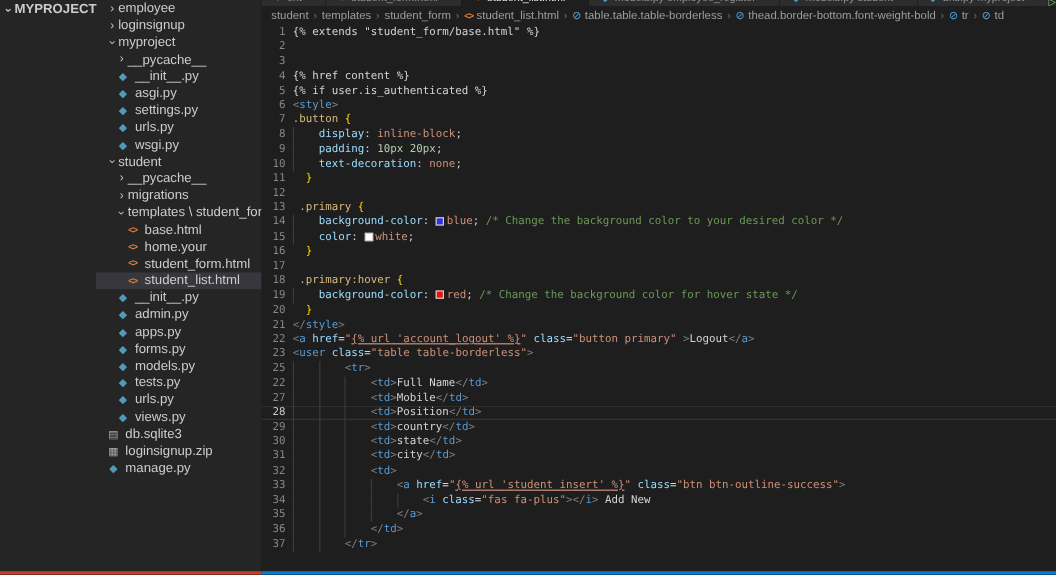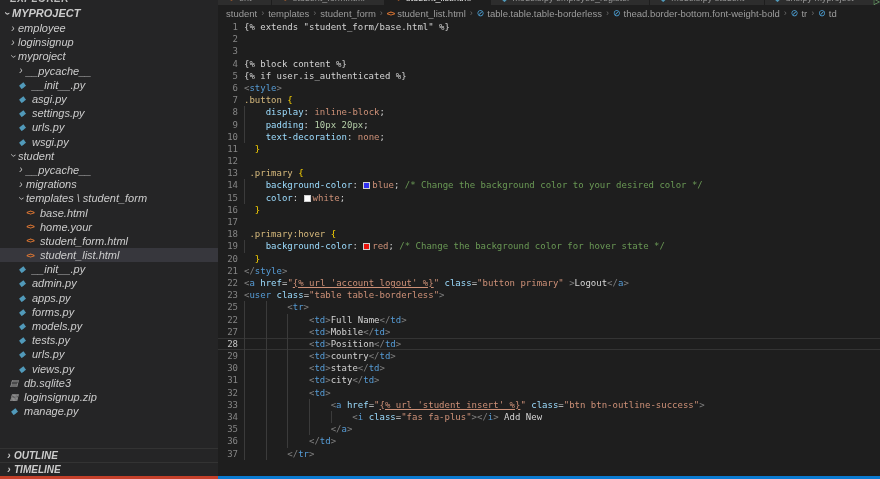--- a/index.html
+++ b/index.html
@@ -2,21 +2,21 @@
 <html><head>
 <meta charset="utf-8">
 <style>
   * { margin:0; padding:0; box-sizing:border-box; }
   html,body { width:880px; height:479px; overflow:hidden; background:#1e1e1e;
               font-family:"Liberation Sans", sans-serif; }
   .app { display:flex; width:880px; height:476px; }
 
   
   .sidebar { width:218px; background:#252526; color:#cccccc; display:flex;
-             flex-direction:column; overflow:hidden; flex-shrink:0;font-style:italic; }
+             flex-direction:row; overflow:hidden; flex-shrink:0; }
   .explorer-title { height:5px; overflow:hidden; position:relative; }
   .explorer-title span { position:absolute; top:-7px; left:10px; font-size:10px;
              letter-spacing:.5px; color:#bbbbbb; font-weight:bold; }
   .root-row { height:16px; display:flex; align-items:center; font-size:11px;
              font-weight:bold; color:#cccccc; padding-left:2px; cursor:pointer; }
   .tree { flex:0 0 auto; }
   .trow { height:14.2px; display:flex; align-items:center; font-size:11px;
           color:#cccccc; cursor:pointer; white-space:nowrap; }
   .trow.selected { background:#37373d; }
   .chev { display:inline-block; width:10px; text-align:center; font-size:10px;
@@ -294,21 +294,21 @@
         <span class="bc-sep">›</span>
         <span class="bc-item">
           <span class="bc-ic sym">⊘</span>
           <span>td</span>
         </span>
       </div>
     <div class="code" id="code">
         <div class="cline"><span class="ln">1</span><span class="ltext"><span class="tok-pl">{% extends "student_form/base.html" %}</span></span></div>
         <div class="cline"><span class="ln">2</span><span class="ltext"></span></div>
         <div class="cline"><span class="ln">3</span><span class="ltext"></span></div>
-        <div class="cline"><span class="ln">4</span><span class="ltext"><span class="tok-pl">{% block content %}</span></span></div>
+        <div class="cline"><span class="ln">4</span><span class="ltext"><span class="tok-pl">{% href content %}</span></span></div>
         <div class="cline"><span class="ln">5</span><span class="ltext"><span class="tok-pl">{% if user.is_authenticated %}</span></span></div>
         <div class="cline"><span class="ln">6</span><span class="ltext"><span class="tok-pu">&lt;</span><span class="tok-tag">style</span><span class="tok-pu">&gt;</span></span></div>
         <div class="cline"><span class="ln">7</span><span class="ltext"><span class="tok-cls">.button</span><span class="tok-pl"> </span><span class="tok-br">{</span></span></div>
         <div class="cline"><span class="ln">8</span><span class="ltext"><span class="ig"></span><span class="tok-attr">display</span><span class="tok-pl">: </span><span class="tok-str">inline-block</span><span class="tok-pl">;</span></span></div>
         <div class="cline"><span class="ln">9</span><span class="ltext"><span class="ig"></span><span class="tok-attr">padding</span><span class="tok-pl">: </span><span class="tok-num">10px 20px</span><span class="tok-pl">;</span></span></div>
         <div class="cline"><span class="ln">10</span><span class="ltext"><span class="ig"></span><span class="tok-attr">text-decoration</span><span class="tok-pl">: </span><span class="tok-str">none</span><span class="tok-pl">;</span></span></div>
         <div class="cline"><span class="ln">11</span><span class="ltext">  <span class="tok-br">}</span></span></div>
         <div class="cline"><span class="ln">12</span><span class="ltext"></span></div>
         <div class="cline"><span class="ln">13</span><span class="ltext"> <span class="tok-cls">.primary</span><span class="tok-pl"> </span><span class="tok-br">{</span></span></div>
         <div class="cline"><span class="ln">14</span><span class="ltext"><span class="ig"></span><span class="tok-attr">background-color</span><span class="tok-pl">: </span><span class="swatch" style="background: rgb(46, 46, 240);"></span><span class="tok-str">blue</span><span class="tok-pl">; </span><span class="tok-com">/* Change the background color to your desired color */</span></span></div>

